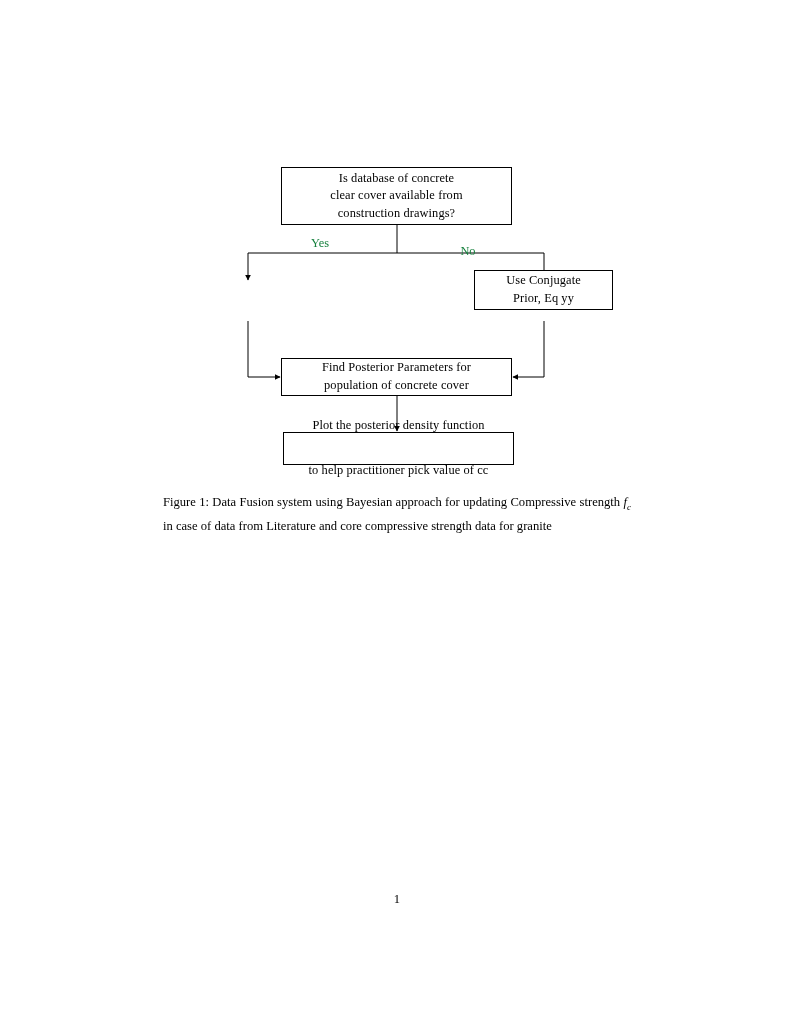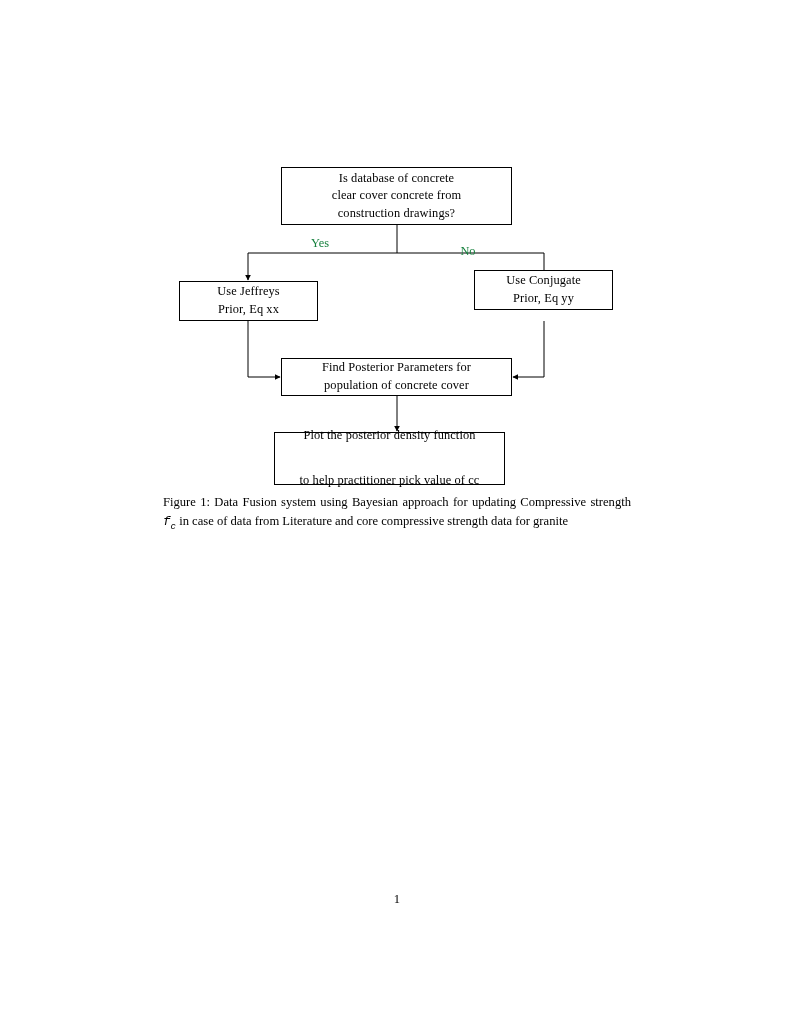--- a/index.html
+++ b/index.html
@@ -53,21 +53,21 @@
   }
   .node .ln {
     display: block;
     white-space: nowrap;
   }
 
   #node-decision { left: 281px; top: 167px; width: 231px; height: 58px; }
   #node-jeffreys  { left: 179px; top: 281px; width: 139px; height: 40px; }
   #node-conjugate { left: 474px; top: 270px; width: 139px; height: 40px; }
   #node-posterior { left: 281px; top: 358px; width: 231px; height: 38px; text-align: right; }
-  #node-plot      { left: 274px; top: 432px; width: 231px; height: 53px; gap: 27px; }
+  #node-plot      { left: 283px; top: 432px; width: 231px; height: 33px; gap: 27px; }
 
   .edge-label {
     position: absolute;
     font-size: 12.4px;
     line-height: 14px;
     color: #15803d;
     white-space: nowrap;
     transform: translateX(-50%);
   }
   #label-yes { left: 320px; top: 236px; }
@@ -80,21 +80,21 @@
     top: 493px;
     width: 468px;
     font-size: 12.6px;
     line-height: 19.4px;
     text-align: justify;
     text-justify: inter-word;
     color: #000000;
   }
   #caption .mathvar {
     font-style: italic;
-    font-family: Liberation Mono, monospace;
+    font-family: Liberation Serif, serif;
   }
   #caption .mathvar sub {
     font-style: italic;
     font-size: 0.72em;
   }
 
   
   #page-number {
     position: absolute;
     left: 0;
@@ -129,31 +129,27 @@
 
       <path d="M 248 321 L 248 377 L 280 377" stroke="#000000" stroke-width="1" fill="none" marker-end="url(#arrow)"></path>
 
       <path d="M 544 321 L 544 377 L 513 377" stroke="#000000" stroke-width="1" fill="none" marker-end="url(#arrow)"></path>
 
       <path d="M 397 396 L 397 431" stroke="#000000" stroke-width="1" fill="none" marker-end="url(#arrow)"></path>
     </svg>
 
     <div class="node" id="node-decision">
       <span class="ln">Is database of concrete</span>
-      <span class="ln">clear cover concrete from</span>
+      <span class="ln">clear cover available from</span>
       <span class="ln">construction drawings?</span>
     </div>
 
     <div class="edge-label" id="label-yes">Yes</div>
     <div class="edge-label" id="label-no">No</div>
 
-    <div class="node" id="node-jeffreys">
-      <span class="ln">Use Jeffreys</span>
-      <span class="ln">Prior, Eq xx</span>
-    </div>
 
     <div class="node" id="node-conjugate">
       <span class="ln">Use Conjugate</span>
       <span class="ln">Prior, Eq yy</span>
     </div>
 
     <div class="node" id="node-posterior">
       <span class="ln">Find Posterior Parameters for</span>
       <span class="ln">population of concrete cover</span>
     </div>

